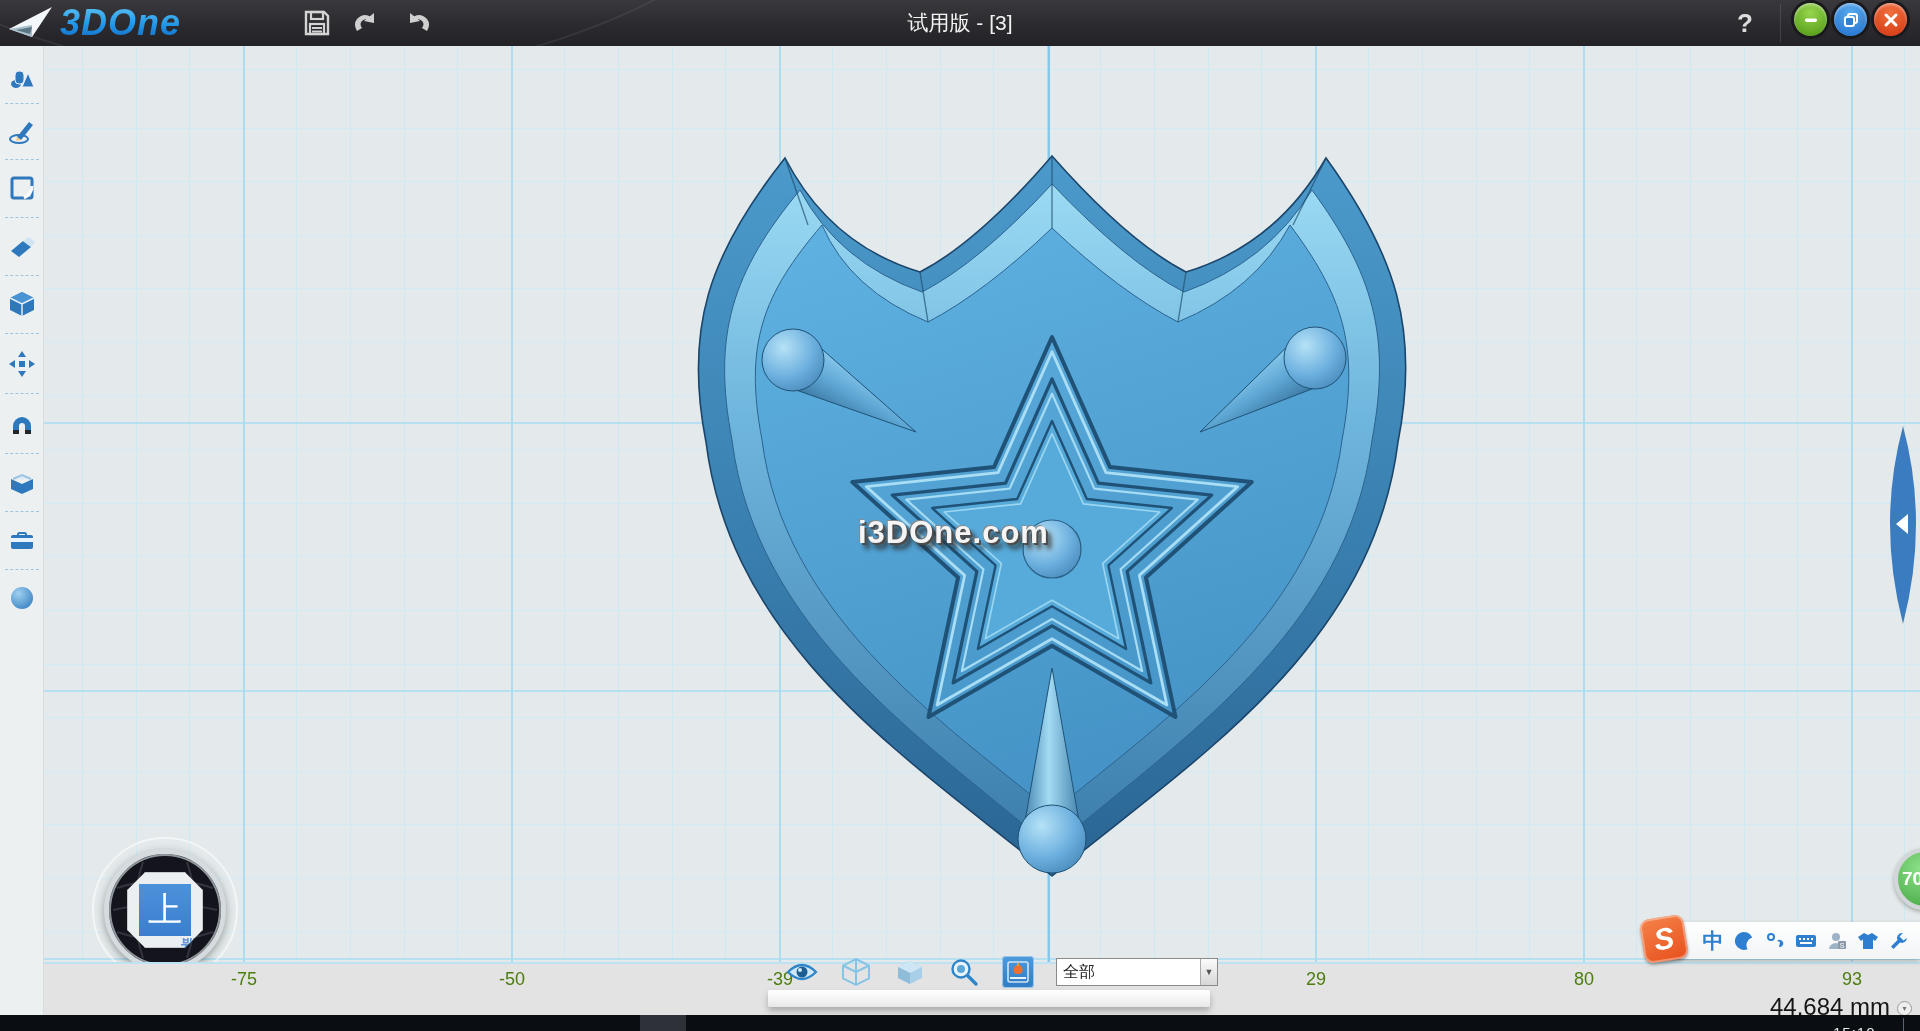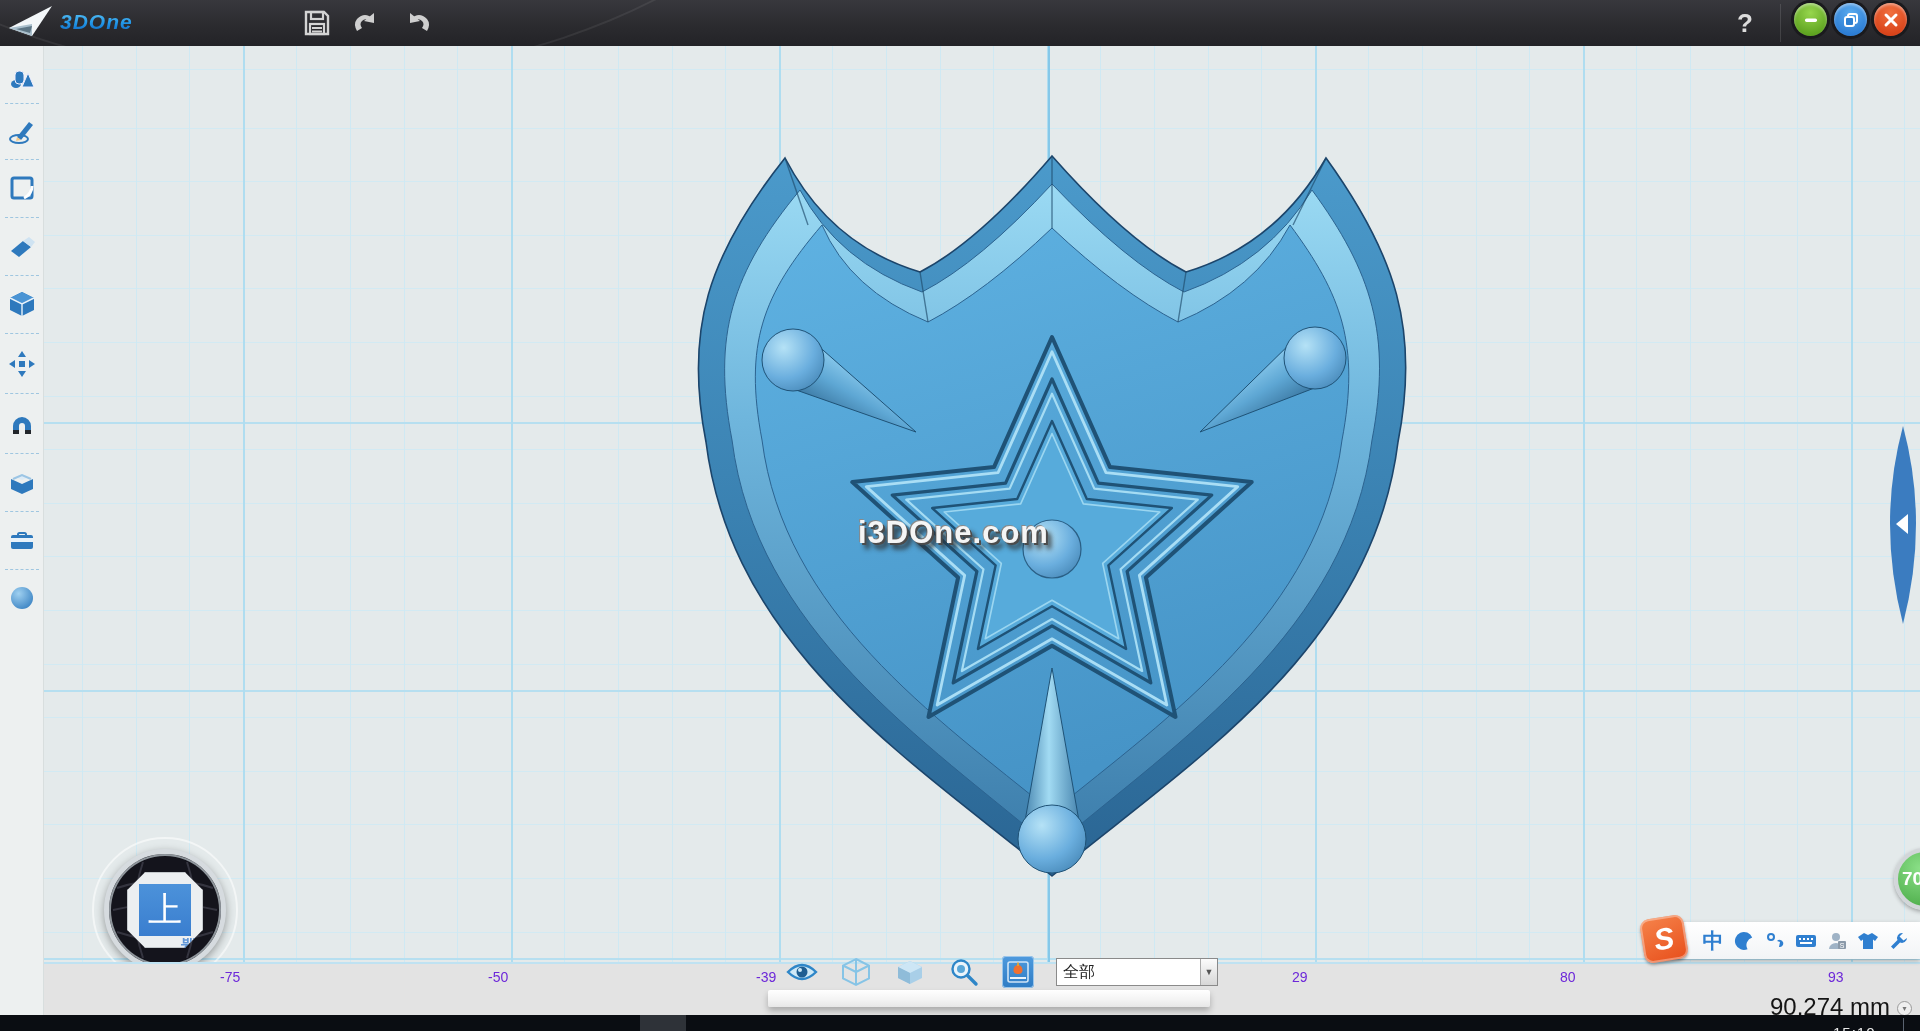--- a/index.html
+++ b/index.html
@@ -5,21 +5,21 @@
   * { margin:0; padding:0; box-sizing:border-box; }
   html,body { width:1920px; height:1031px; overflow:hidden; font-family:"Liberation Sans", sans-serif; }
   #app { position:relative; width:1920px; height:1031px; background:#e4eaeb; overflow:hidden; }
 
   
   .titlebar { position:absolute; left:0; top:0; width:1920px; height:46px;
     background:linear-gradient(180deg,#38383d 0%,#2b2b2f 55%,#232327 100%); overflow:hidden; z-index:50; }
   .titlebar .swoosh { position:absolute; left:-260px; top:-620px; width:1120px; height:700px; border-radius:50%;
     border:2px solid rgba(255,255,255,0.07); }
   .logo { position:absolute; left:6px; top:2px; display:flex; align-items:center; gap:6px; }
-  .logo-text { font-size:21px; font-weight:bold; font-style:italic; letter-spacing:1px;
+  .logo-text { font-size:36px; font-weight:bold; font-style:italic; letter-spacing:1px;
     background:linear-gradient(180deg,#63c8f5 0%,#2196e8 55%,#0d5fb8 100%);
     -webkit-background-clip:text; background-clip:text; -webkit-text-fill-color:transparent; color:#2e9fe6; }
   .tb-icons { position:absolute; left:300px; top:6px; display:flex; gap:16px; align-items:center; }
   .tb-btn { width:34px; height:34px; display:flex; align-items:center; justify-content:center; cursor:pointer; }
   .tb-title { position:absolute; left:760px; top:0; width:400px; height:46px; display:flex; align-items:center; justify-content:center;
     color:#f2f2f2; font-size:21px; }
   .tb-help { position:absolute; left:1728px; top:6px; width:34px; height:34px; color:#dcdcdc; font-size:26px; font-weight:bold;
     display:flex; align-items:center; justify-content:center; cursor:pointer; }
   .tb-sep { position:absolute; left:1780px; top:4px; width:1px; height:38px; background:rgba(255,255,255,0.12); }
   .winbtn { position:absolute; top:3px; width:33px; height:33px; border-radius:50%;
@@ -62,21 +62,21 @@
     clip-path:polygon(24% 0,76% 0,100% 24%,100% 76%,76% 100%,24% 100%,0 76%,0 24%);
     display:flex; align-items:center; justify-content:center; box-shadow:inset 0 0 0 1px #c2c7ca; }
   .vc-face { width:52px; height:52px; background:linear-gradient(180deg,#4c92da,#3a7ecf); color:#fff;
     font-size:34px; display:flex; align-items:center; justify-content:center; }
   .vc-bottom { position:absolute; left:24px; bottom:-2px; width:76px; color:#3c7fd0; font-size:16px; font-weight:bold;
     transform:scaleY(-1); text-align:center; height:12px; overflow:hidden; opacity:.8; }
 
   
   .bottomstrip { position:absolute; left:0; top:962px; width:1920px; height:53px; background:#e3e3e3;
     border-top:2px solid #bfe2f2; z-index:10; }
-  .ruler { position:absolute; top:969px; width:48px; text-align:left; color:#6d28d9; font-size:14px; z-index:11; }
+  .ruler { position:absolute; top:969px; width:48px; text-align:center; color:#4d7c0f; font-size:18px; z-index:11; }
   .shelf { position:absolute; left:768px; top:990px; width:442px; height:17px; border-radius:2px;
     background:linear-gradient(180deg,#ffffff 0%,#f4f4f4 55%,#e7e7e7 100%);
     box-shadow:0 4px 6px rgba(0,0,0,0.25); z-index:11; }
 
   .view-toolbar { position:absolute; left:786px; top:953px; height:38px; display:flex; align-items:center; gap:22px; z-index:12; }
   .vt-btn { width:32px; height:32px; display:flex; align-items:center; justify-content:center; cursor:pointer; }
   .vt-print { width:32px; height:32px; border-radius:4px; background:linear-gradient(180deg,#4e9ade,#2f7cc4);
     box-shadow:inset 0 0 0 1px #9cc6ea; display:flex; align-items:center; justify-content:center; cursor:pointer; }
   .combo { display:flex; width:162px; height:28px; border:1px solid #8a8a8a; background:#fff; cursor:pointer; }
   .combo-text { flex:1; font-size:16px; color:#222; padding:3px 6px; }
@@ -333,20 +333,21 @@
             <path d="M8 4 L8 14 L18 12 Z" fill="#cfcfcf" transform="scale(-1,1) translate(-30,0)"></path>
           </svg>
       </div>
       <div class="tb-btn">
         <svg width="30" height="28" viewBox="0 0 30 28">
             <path d="M9 10 Q17 2 25 10 Q29 15 25 22 L20 19 Q23 15 20 12 Q16 8 12 13" fill="#cfcfcf"></path>
             <path d="M8 4 L8 14 L18 12 Z" fill="#cfcfcf"></path>
           </svg>
       </div>
     </div>
+    <div class="tb-title">试用版 - [3]</div>
     <div class="tb-help">?</div>
     <div class="tb-sep"></div>
     <div class="winbtn min">
       <svg width="16" height="16" viewBox="0 0 16 16">
           <rect x="2" y="6.5" width="12" height="3.4" rx="1.6" fill="#fff"></rect>
         </svg>
     </div>
     <div class="winbtn max">
       <svg width="18" height="18" viewBox="0 0 18 18">
           <rect x="6" y="3" width="9" height="9" rx="2" fill="none" stroke="#fff" stroke-width="2"></rect>
@@ -403,21 +404,21 @@
           <line x1="4" y1="18" x2="20" y2="18" stroke="#fff" stroke-width="1.8"></line>
           <line x1="12" y1="2.5" x2="12" y2="6" stroke="#f5a623" stroke-width="1.6"></line>
         </svg>
     </div>
     <div class="combo">
       <span class="combo-text">全部</span>
       <span class="combo-btn">▼</span>
     </div>
   </div>
 
-  <div class="measure">90.274 mm</div>
+  <div class="measure">44.684 mm</div>
   <div class="measure-drop">▾</div>
 
   <div class="ime">
     <div class="ime-logo">S</div>
     <div class="ime-item ime-zh">中</div>
     <div class="ime-item">
       <svg width="20" height="20" viewBox="0 0 20 20">
           <path d="M14 2 a9 9 0 1 0 4 12 a8 8 0 0 1 -4 -12 Z" fill="#2f7fd0" transform="rotate(40 10 10)"></path>
         </svg>
     </div>

